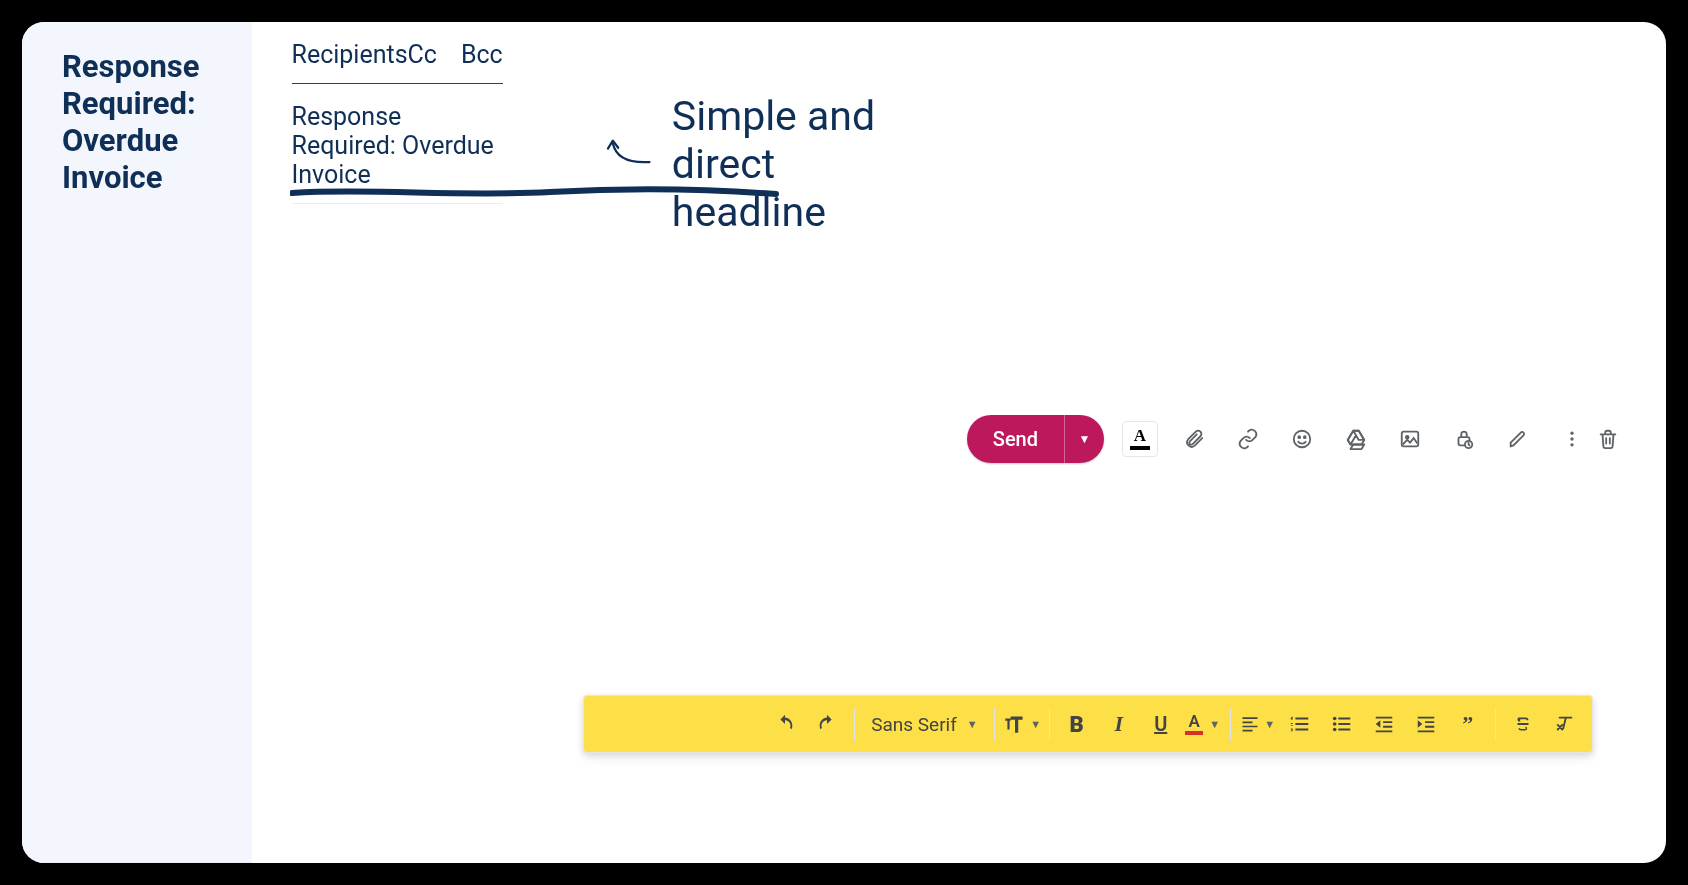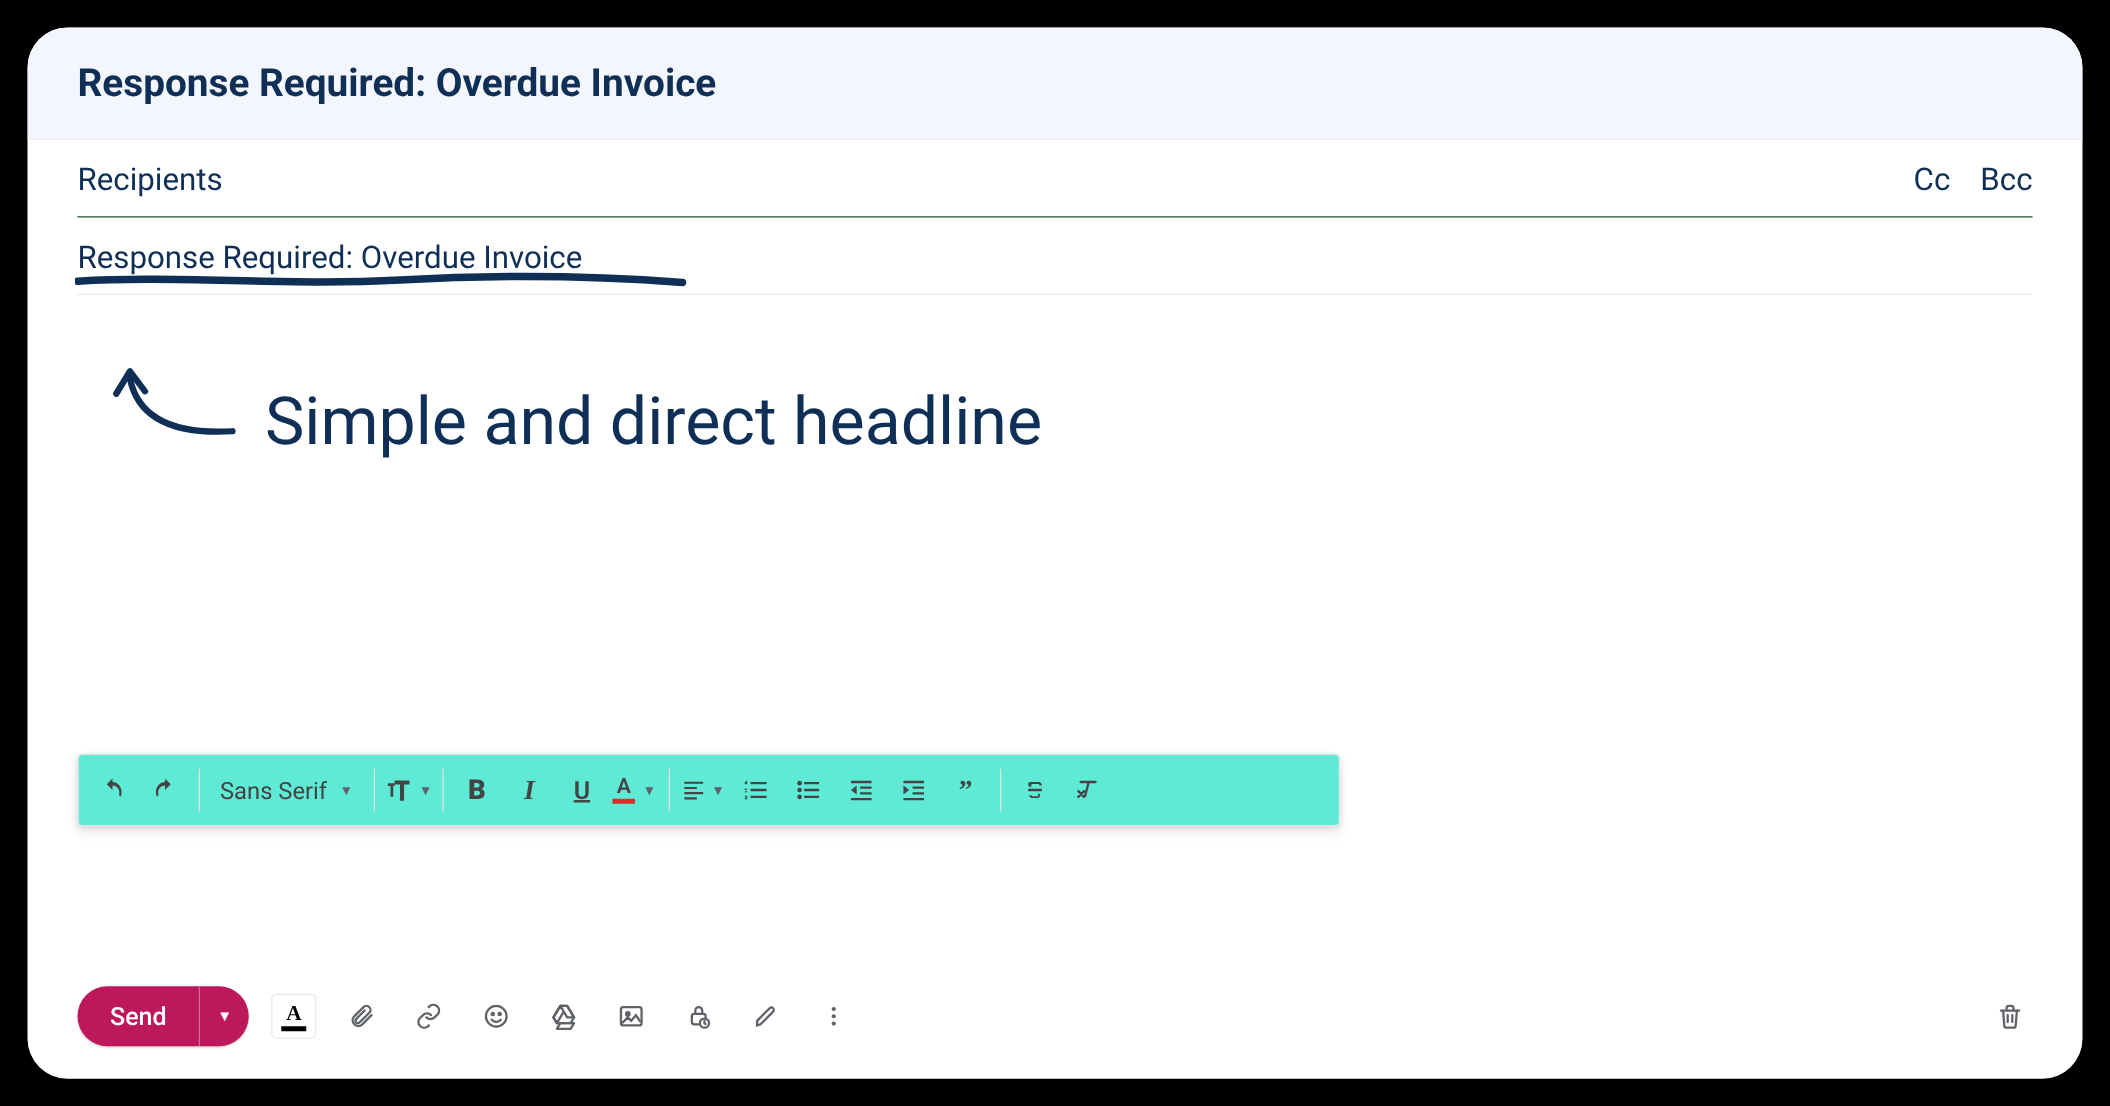--- a/index.html
+++ b/index.html
@@ -8,25 +8,24 @@
     background: #000;
     width: 1688px;
     height: 885px;
     position: relative;
     padding: 22px;
   }
   .window {
     width: 100%;
     height: 100%;
     background: #fff;
-    border-radius: 32px;
+    border-radius: 22px;
     overflow: hidden;
     box-shadow: 0 8px 30px rgba(0,0,0,.4);
     display: flex;
-    flex-direction: column;
     position: relative;
   }
   .header {
     background: #f3f6fc;
     padding: 26px 40px;
     color: #0f2f57;
     font-size: 31px;
     font-weight: 700;
     border-bottom: 1px solid #e9edf3;
   }
@@ -44,40 +43,41 @@
   .subject-wrap { position:relative; display:inline-block; }
   .underline-svg { position:absolute; left:-2px; bottom:-14px; width:490px; height:18px; pointer-events:none; }
   .body-area {
     position:relative;
     flex:1;
     padding: 60px 40px 0;
   }
   .annotation {
     display:flex; align-items:center; gap:20px;
     color:#0f2f57;
-    font-size:53px;
+    font-size:41px;
     margin-top: 10px;
     margin-left: 20px;
   }
   .arrow-svg { width:110px; height:80px; margin-top:-20px; }
   .formatbar {
     position:absolute;
     left: 40px;
     bottom: 110px;
     width: 1010px;
-    background:#5eead4;
+    background:#fde047;
     border:1px solid #e2e5ea;
     border-radius:4px;
     box-shadow: 0 2px 6px rgba(0,0,0,.12), 0 6px 12px rgba(0,0,0,.06);
     display:flex;
     align-items:center;
     gap: 0;
     padding: 20px 6px;
     height: 58px;
     color:#444;
+    justify-content:flex-end;
   }
   .fbtn {
     display:inline-flex; align-items:center; justify-content:center;
     min-width:42px; height:42px; border-radius:4px; cursor:pointer;
     font-size:20px;
   }
   .vsep { width:1px; height:34px; background:#e0e2e6; margin: 0 6px; }
   .fontselect { display:flex; align-items:center; gap:8px; padding:0 10px; height:42px; cursor:pointer; color:#444; font-size:19px; }
   .caret { font-size:11px; color:#5f6368; margin-left:2px;}
   .bottombar {

